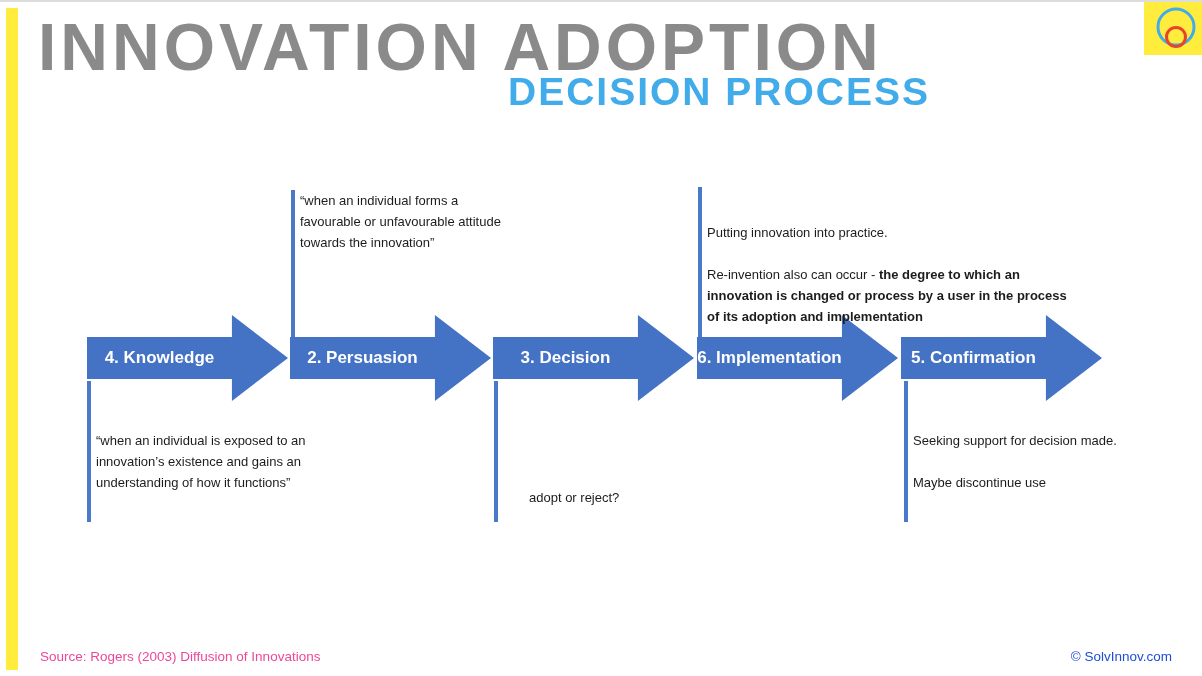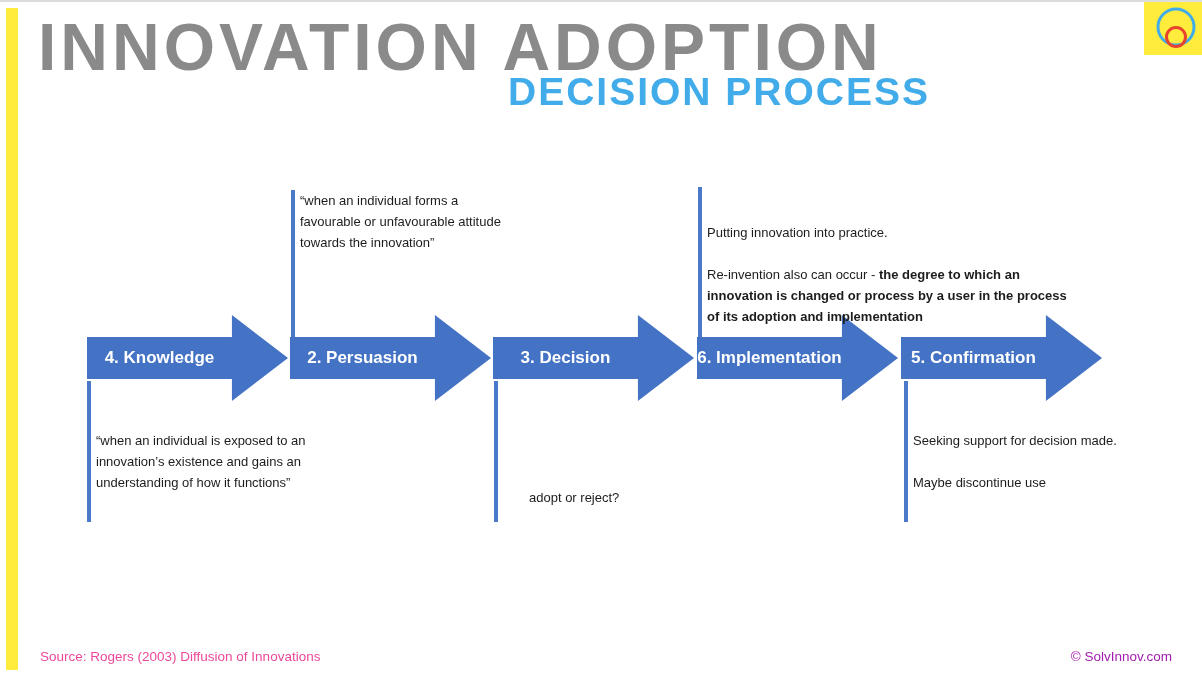--- a/index.html
+++ b/index.html
@@ -66,21 +66,21 @@
   .n-decision       { left:504px; top:487px; width:220px;margin-left:25px; }
   .n-implementation { left:707px; top:186px; width:370px;margin-top:36px; }
   .n-confirmation   { left:913px; top:430px; width:228px; }
   .semibold { font-weight:bold; }
   .footer-source {
     position:absolute; left:40px; top:649px;
     font-size:13.5px; color:#ec4899;
   }
   .footer-copyright {
     position:absolute; right:30px; top:649px;
-    font-size:13.5px; color:#a21caf;
+    font-size:13.5px; color:#1d4ed8;
   }
 </style>
 </head>
 <body>
 
 <div class="slide">
 
   <div class="top-edge"></div>
   <div class="side-stripe"></div>
 

